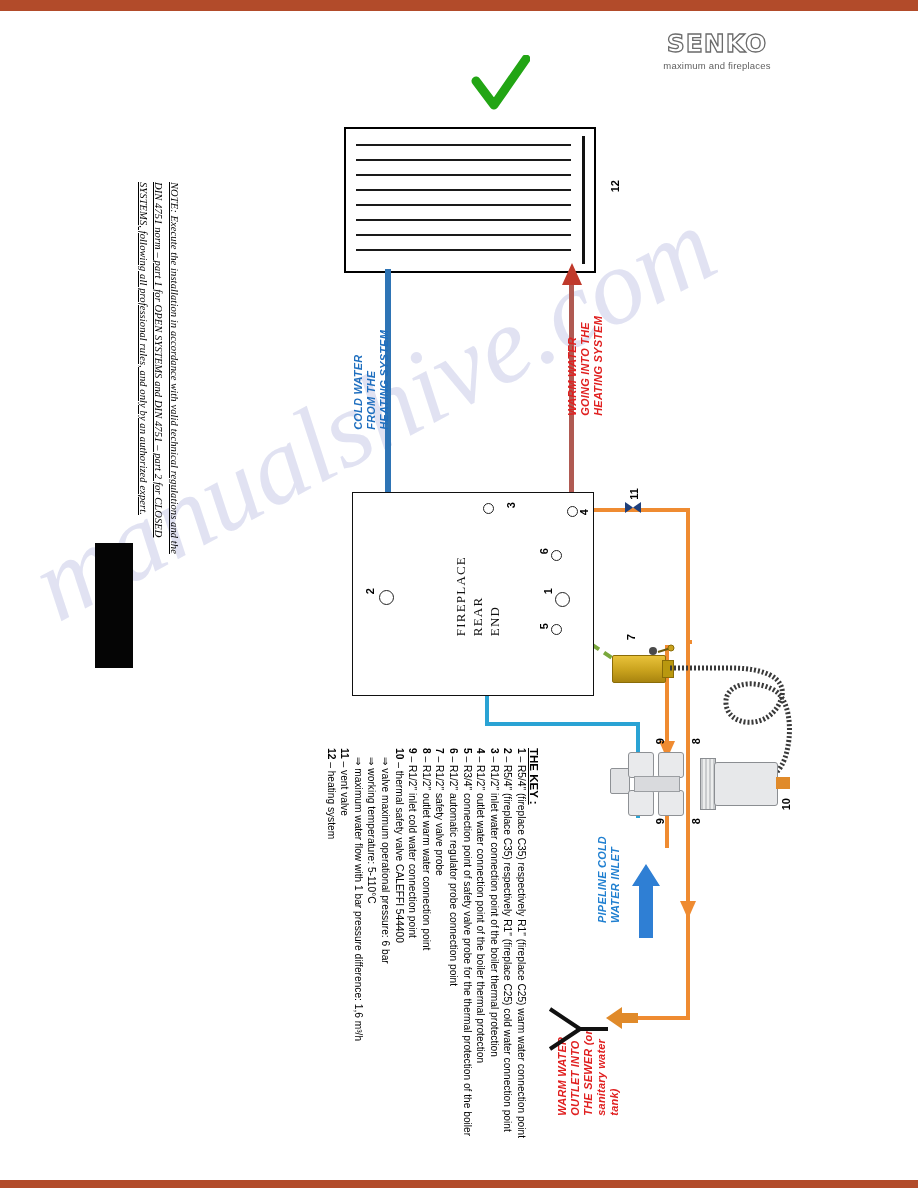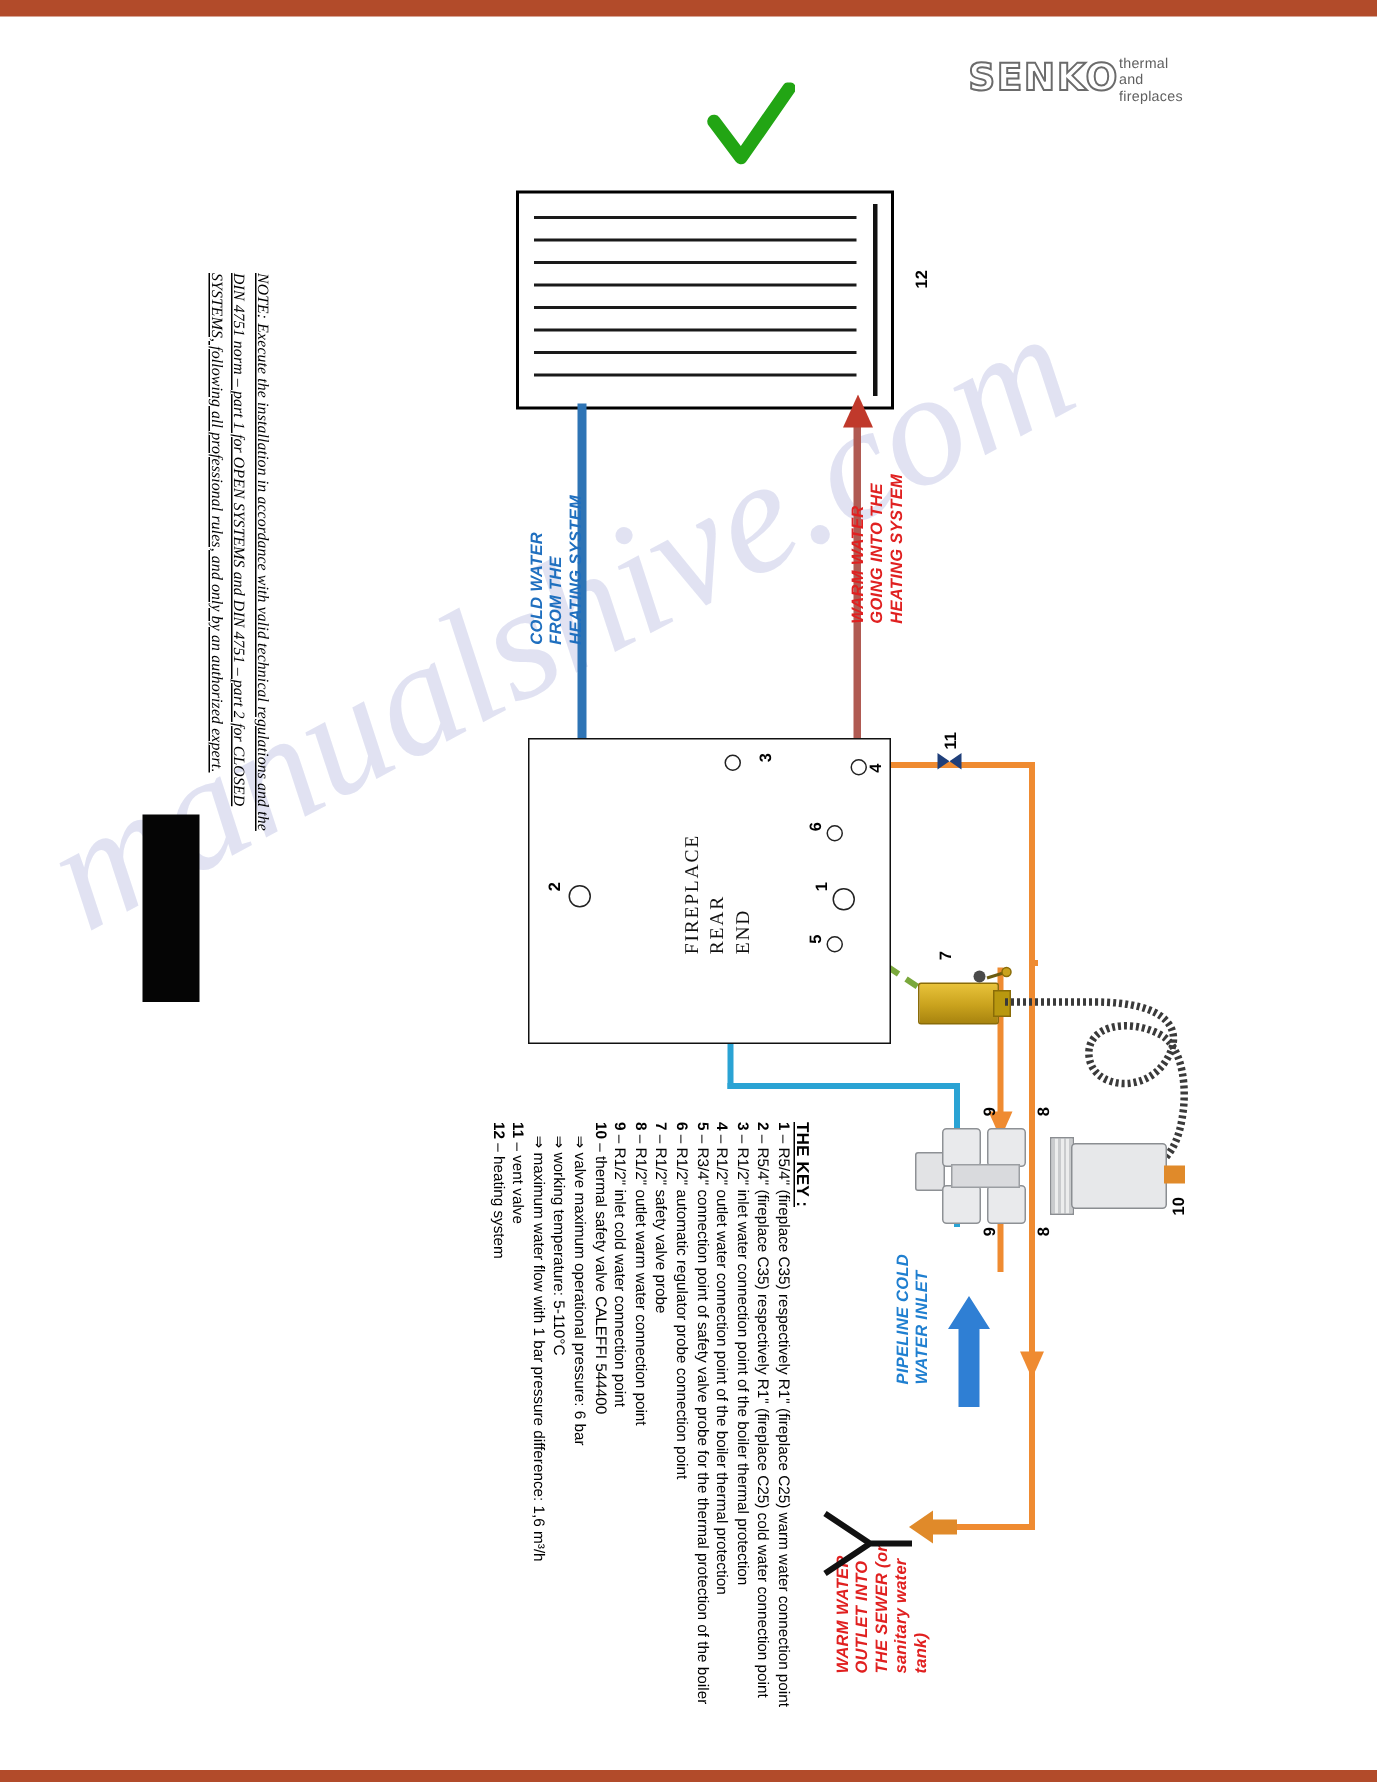--- a/index.html
+++ b/index.html
@@ -7,21 +7,21 @@
        font-family:"Liberation Sans", sans-serif;color:#000;}
 
   .page{position:absolute;left:0;top:0;width:918px;height:1188px;background:#fff;}
 
   
   .rule-top{position:absolute;left:0;top:0;width:918px;height:11px;background:#b24b2a;}
   .rule-bottom{position:absolute;left:0;top:1180px;width:918px;height:8px;background:#b24b2a;}
 
   
   .logo{position:absolute;left:652px;top:26px;width:130px;height:50px;
-        display:flex;flex-direction:row;align-items:center;justify-content:center;}
+        display:flex;flex-direction:column;align-items:center;justify-content:center;}
   .logo-mark{font-family:"DejaVu Sans", sans-serif;font-weight:700;font-size:25px;
              letter-spacing:1px;color:#fff;-webkit-text-stroke:1.3px #6b6b6b;
              text-stroke:1.3px #6b6b6b;line-height:1;}
   .logo-sub{font-size:9.5px;color:#5f5f5f;margin-top:4px;letter-spacing:.2px;}
 
   
   .wm{position:absolute;left:120px;top:330px;width:720px;height:640px;
       pointer-events:none;font-family:"Liberation Serif",serif;
       color:#c9cce8;opacity:.55;font-size:108px;font-style:italic;
       transform:rotate(-28deg);white-space:nowrap;}
@@ -119,21 +119,21 @@
 </head>
 <body>
 
 <div class="page">
 
   <div class="rule-top"></div>
   <div class="rule-bottom"></div>
 
   <div class="logo">
     <div class="logo-mark">SENKO</div>
-    <div class="logo-sub">thermal and fireplaces</div>
+    <div class="logo-sub">maximum and fireplaces</div>
   </div>
 
   <div class="wm">manualshive.com</div>
 
   <svg class="check" viewBox="0 0 60 60">
     <path d="M6 26 L24 50 L56 4" fill="none" stroke="#22a514" stroke-width="9" stroke-linecap="round" stroke-linejoin="round"></path>
   </svg>
 
   <div class="radiator">
     <div class="fin" style="top:15px"></div>

